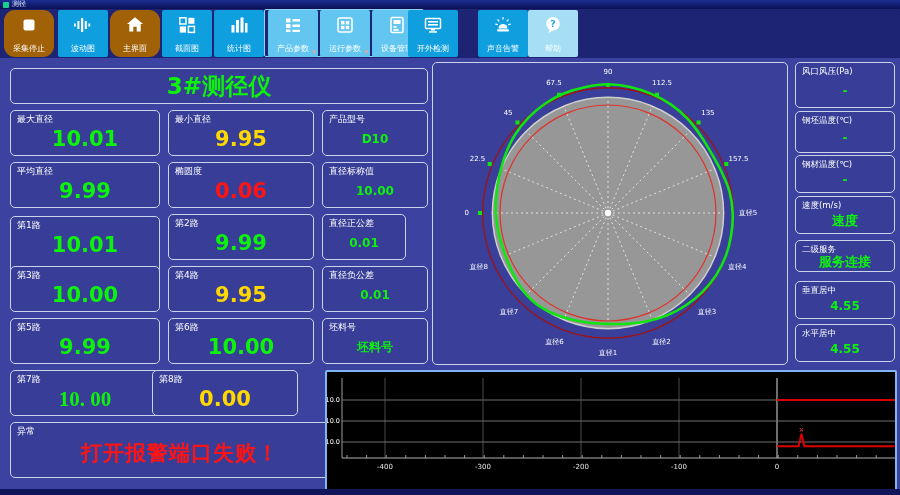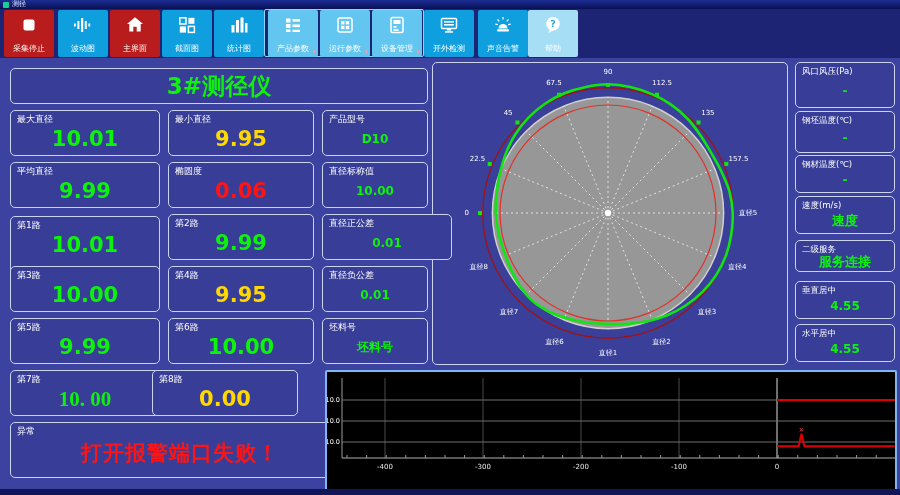--- a/index.html
+++ b/index.html
@@ -7,21 +7,21 @@
   .win{position:relative;width:900px;height:495px;overflow:hidden;background:#3c42a0;}
   .titlebar{position:absolute;top:0;left:0;width:900px;height:9px;background:linear-gradient(#1c2e95,#0a1054);display:flex;align-items:center;gap:3px;padding-left:3px;box-sizing:border-box;}
   .tb-appicon{width:6px;height:6px;background:#19cf8d;border-radius:1px;flex:0 0 auto;}
   .tb-title{font-size:7px;line-height:7px;color:#dfe6ff;}
   .toolbar{position:absolute;top:9px;left:0;width:900px;height:49px;background:#1d2474;}
   .toolbar-group{position:absolute;top:0;height:48px;border:1px solid #8fd4f6;border-radius:2px;box-sizing:border-box;}
   .tb{position:absolute;top:1px;width:50px;height:47px;border-radius:2px;cursor:pointer;}
   .tb svg{position:absolute;top:5px;left:15px;}
   .tb .tlb{position:absolute;bottom:3px;left:0;width:100%;text-align:center;font-size:8px;color:#ffffff;white-space:nowrap;}
   .tb .dd{position:absolute;right:2px;bottom:1px;font-size:7px;line-height:7px;color:#ff9a9a;}
-  .tb-red{background:#b91c1c;}
+  .tb-red{background:#a16207;border-radius:11px;}
   .tb-blue{background:#0f9fdf;}
   .tb-light{background:#62c6f0;}
   .tb-pale{background:#a6def6;}
   .mainbg{position:absolute;top:58px;left:0;width:900px;height:431px;background:#3c42a0;}
   .bottomstrip{position:absolute;top:489px;left:0;width:900px;height:6px;background:#11165a;}
   .box{position:absolute;background:#383e97;border:1px solid #ccd4ec;border-radius:5px;box-sizing:border-box;}
   .box .lbl{position:absolute;top:3px;left:6px;font-size:9px;line-height:10px;color:#ffffff;white-space:nowrap;}
   .box .val{position:absolute;left:0;top:12px;width:100%;text-align:center;font-weight:bold;}
   .title-box{left:10px;top:68px;width:418px;height:36px;}
   .title-box .big-title{position:absolute;left:0;top:2px;width:100%;text-align:center;font-size:23px;font-weight:bold;color:#0df20d;}
@@ -114,21 +114,21 @@
       <div class="tb tb-light" style="left: 372px;">
         <svg width="20" height="20" viewBox="0 0 20 20">
           <rect x="4" y="2.5" width="12" height="15" rx="1.5" fill="none" stroke="#fff" stroke-width="1.5"></rect>
           <rect x="6.5" y="5" width="7" height="4" fill="#fff"></rect>
           <rect x="6.5" y="11" width="3" height="1.8" fill="#fff"></rect>
           <rect x="6.5" y="14" width="5" height="1.8" fill="#fff"></rect>
         </svg>
         <span class="tlb">设备管理</span>
         <span class="dd">▾</span>
       </div>
-      <div class="tb tb-blue" style="left: 424px;">
+      <div class="tb tb-blue" style="left: 408px;">
         <svg width="20" height="20" viewBox="0 0 20 20">
           <rect x="2.5" y="3.5" width="15" height="10" rx="1" fill="none" stroke="#fff" stroke-width="1.5"></rect>
           <rect x="5" y="6" width="10" height="1.6" fill="#fff"></rect>
           <rect x="5" y="9" width="10" height="1.6" fill="#fff"></rect>
           <rect x="8" y="14" width="4" height="1.6" fill="#fff"></rect>
           <rect x="6" y="16.2" width="8" height="1.5" fill="#fff"></rect>
         </svg>
         <span class="tlb">开外检测</span>
       </div>
       <div class="tb tb-blue" style="left: 478px;">
@@ -295,21 +295,21 @@
       <div class="val" style="line-height: 32px; color: rgb(13, 242, 13); font-size: 12px;">10.00</div>
     </div>
     <div class="box" style="left: 10px; top: 216px; width: 150px; height: 58px;">
       <div class="lbl">第1路</div>
       <div class="val" style="line-height: 32px; color: rgb(13, 242, 13); font-size: 21px;">10.01</div>
     </div>
     <div class="box" style="left: 168px; top: 214px; width: 146px; height: 46px;">
       <div class="lbl">第2路</div>
       <div class="val" style="line-height: 32px; color: rgb(13, 242, 13); font-size: 21px;">9.99</div>
     </div>
-    <div class="box" style="left: 322px; top: 214px; width: 130px; height: 46px;">
+    <div class="box" style="left: 322px; top: 214px; width: 84px; height: 46px;">
       <div class="lbl">直径正公差</div>
       <div class="val" style="line-height: 32px; color: rgb(13, 242, 13); font-size: 12px;">0.01</div>
     </div>
     <div class="box" style="left: 10px; top: 266px; width: 150px; height: 46px;">
       <div class="lbl">第3路</div>
       <div class="val" style="line-height: 32px; color: rgb(13, 242, 13); font-size: 21px;">10.00</div>
     </div>
     <div class="box" style="left: 168px; top: 266px; width: 146px; height: 46px;">
       <div class="lbl">第4路</div>
       <div class="val" style="line-height: 32px; color: rgb(255, 216, 0); font-size: 21px;">9.95</div>

